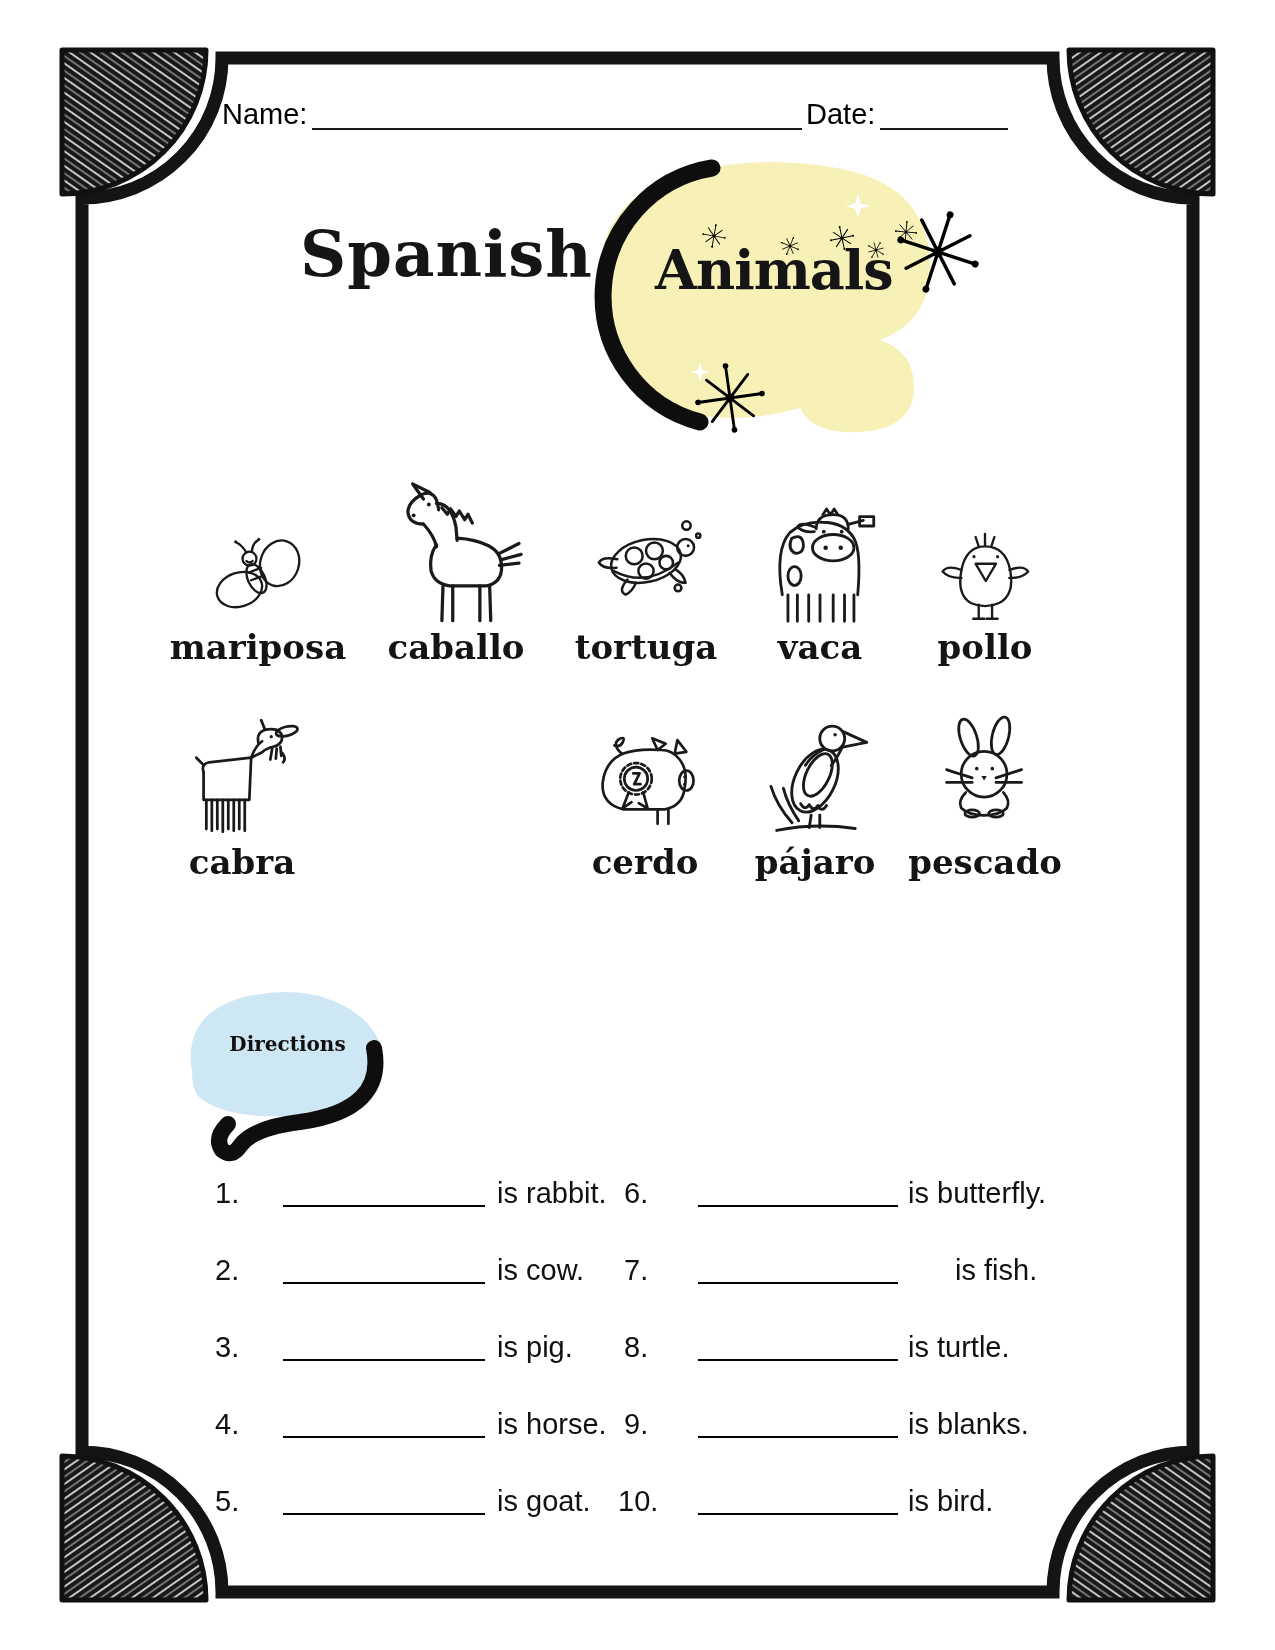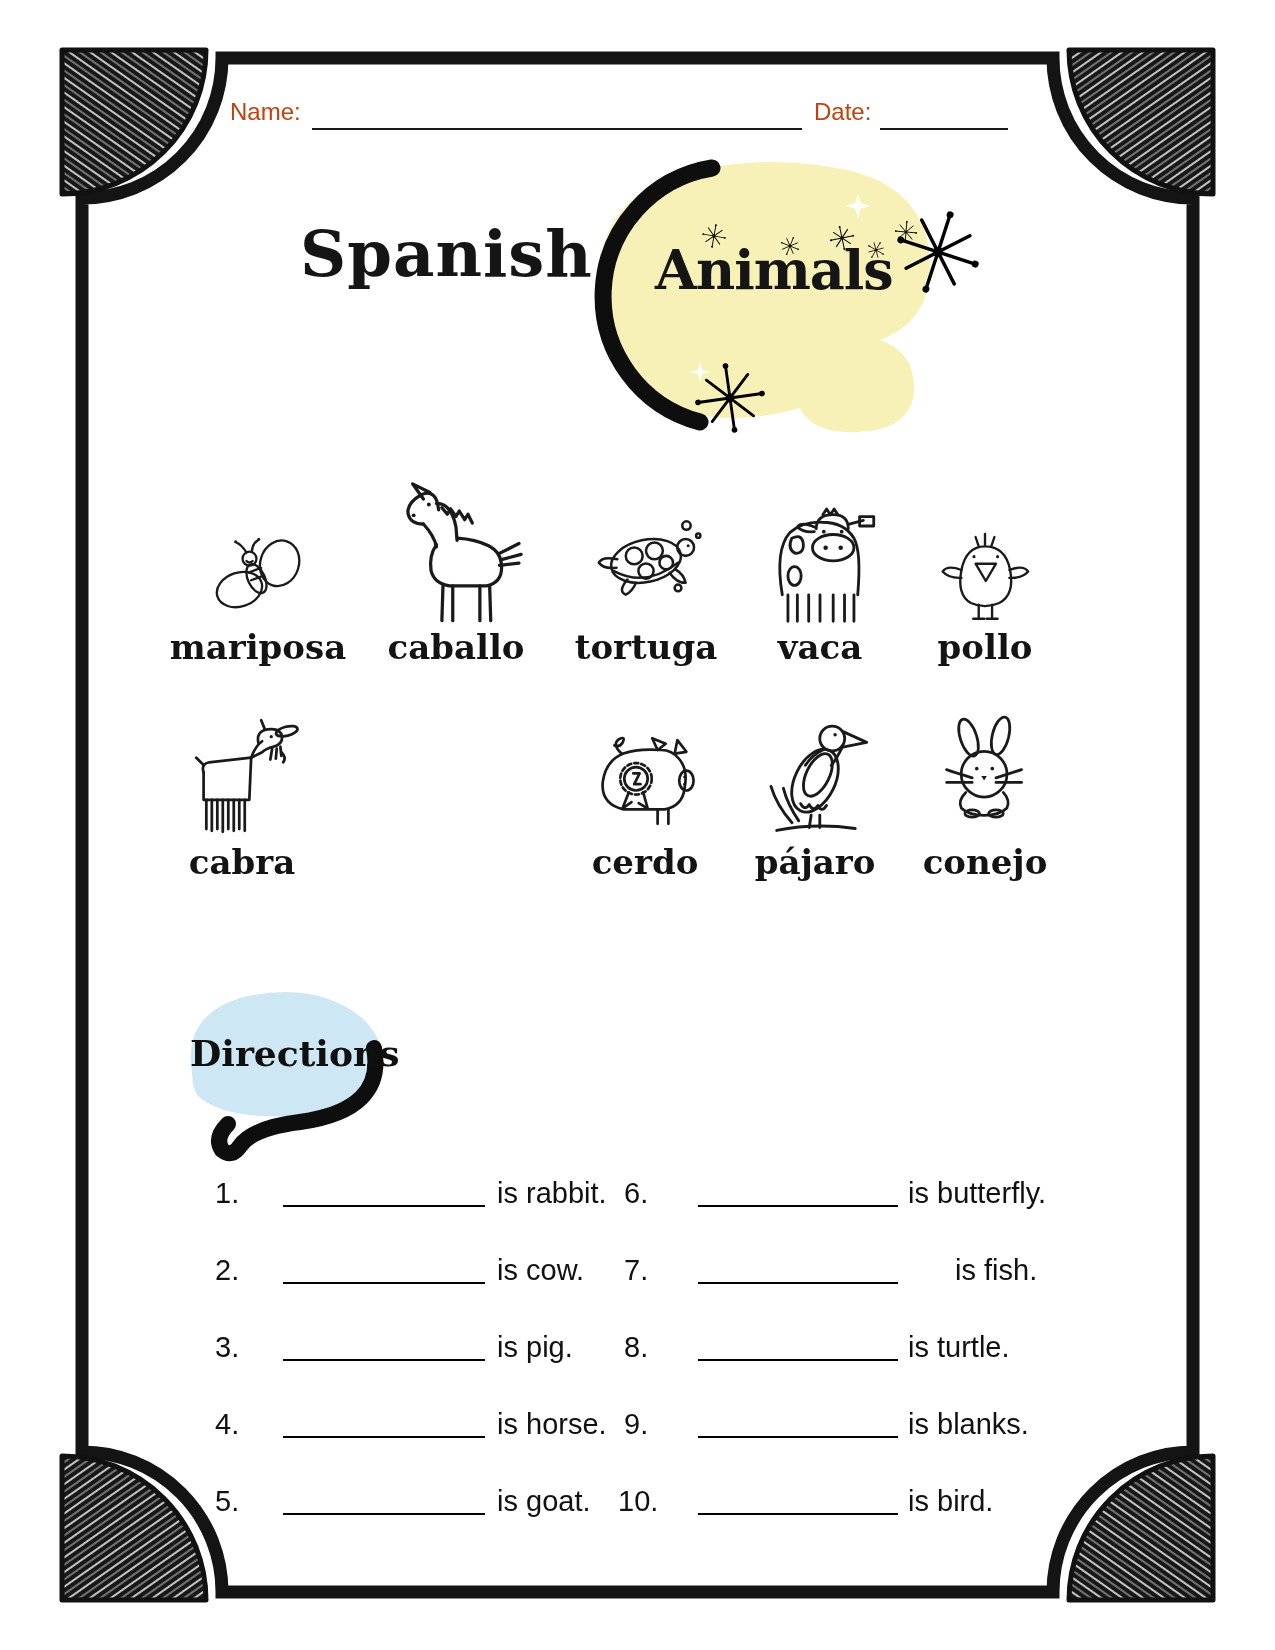--- a/index.html
+++ b/index.html
@@ -2,38 +2,38 @@
 <html><head>
 <meta charset="utf-8">
 <style>
   html,body{margin:0;padding:0;background:#ffffff;}
   .page{position:relative;width:1275px;height:1650px;background:#fff;overflow:hidden;
         font-family:"Liberation Sans", sans-serif;color:#111;}
   .bg{position:absolute;left:0;top:0;z-index:0;}
   .txt{position:absolute;z-index:2;white-space:nowrap;}
 
   
-  .hdr-label{font-size:24px;color:#c2410c;margin-left:8px;}
+  .hdr-label{font-size:29px;color:#000000;}
   .write-line{position:absolute;z-index:2;border-bottom:2px solid #1a1a1a;height:30px;}
 
   
   .title-spanish{font-family:"DejaVu Serif", serif;font-weight:bold;font-size:64px;
                  letter-spacing:1px;color:#151515;}
   .title-animals{font-family:"DejaVu Serif", serif;font-weight:bold;font-size:54px;
                  letter-spacing:-1px;color:#151515;}
 
   
   .vocab-cell{position:absolute;width:190px;text-align:center;z-index:2;}
   .icon-box{display:flex;align-items:flex-end;justify-content:center;}
   .vocab-label{font-family:"DejaVu Serif", serif;font-weight:bold;font-size:34px;
                color:#141414;margin-top:2px;}
   .animal{display:block;}
 
   
-  .directions-badge{font-family:"DejaVu Serif", serif;font-weight:bold;font-size:36px;
+  .directions-badge{font-family:"DejaVu Serif", serif;font-weight:bold;font-size:20px;
                     width:195px;text-align:center;color:#101010;}
   .directions-text{font-size:29px;color:#151515;}
 
   
   .q-row{position:absolute;left:0;width:100%;height:38px;font-size:29px;z-index:2;}
   .qn,.qp{position:absolute;top:0;line-height:36px;white-space:nowrap;}
   .qb{position:absolute;top:4px;height:26px;border-bottom:2px solid #000;}
 </style>
 </head>
 <body>
@@ -281,21 +281,21 @@
           <circle cx="61" cy="62" r="2" fill="#1a1a1a" stroke="none"></circle>
           <circle cx="78" cy="62" r="2" fill="#1a1a1a" stroke="none"></circle>
           <path d="M 66,70 L 72,70 L 69,75 Z" fill="#1a1a1a" stroke="none"></path>
           <path d="M 56,72 Q 40,67 28,63 M 56,77 Q 40,77 28,77 M 82,72 Q 98,67 110,63 M 82,77 Q 98,77 110,77"></path>
           <path d="M 49,88 Q 40,97 44,105 Q 52,113 69,113 Q 86,113 94,105 Q 98,97 90,88"></path>
           <ellipse cx="56" cy="111" rx="8" ry="4"></ellipse>
           <ellipse cx="82" cy="111" rx="8" ry="4"></ellipse>
         </g>
       </svg>
     </div>
-    <div class="vocab-label">conejo</div>
+    <div class="vocab-label">pescado</div>
   </div>
 
   <div class="txt directions-badge" style="left:190px;top:1032px">Directions</div>
 
   <div class="q-row" style="top:1175px">
     <span class="qn" style="left:215px">1.</span>
     <span class="qb" style="left:283px;width:202px"></span>
     <span class="qp" style="left:497px">is rabbit.</span>
     <span class="qn" style="left:624px">6.</span>
     <span class="qb" style="left:698px;width:200px"></span>

